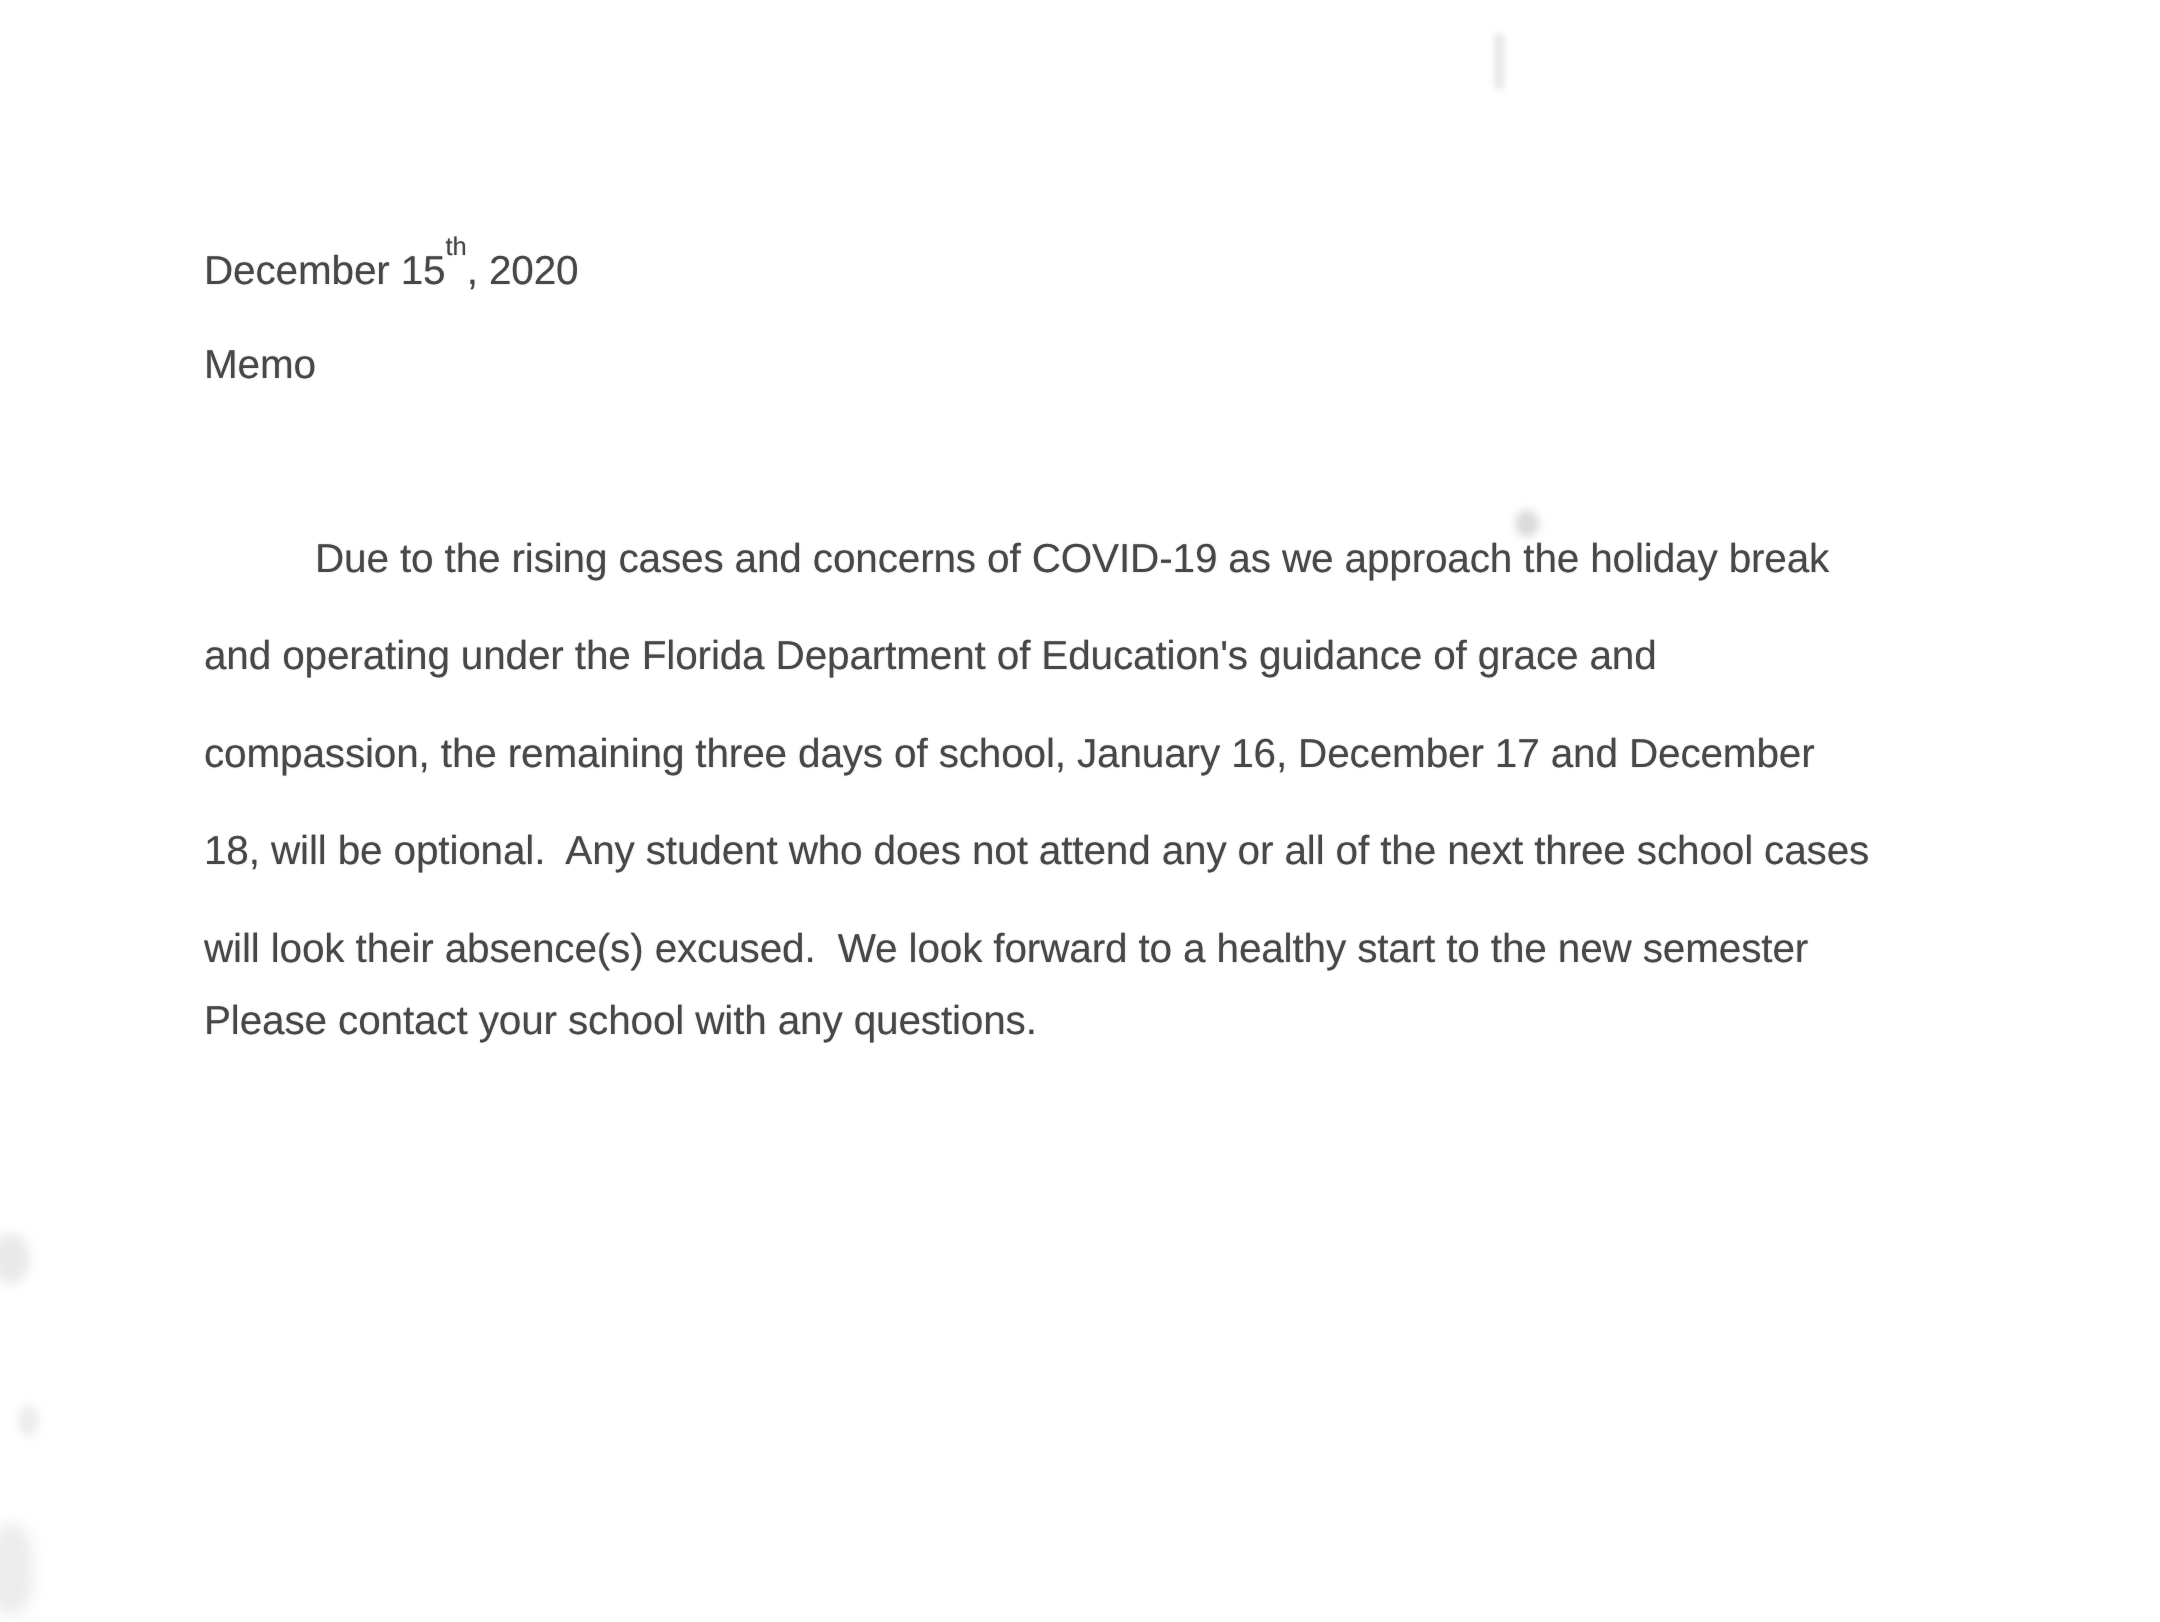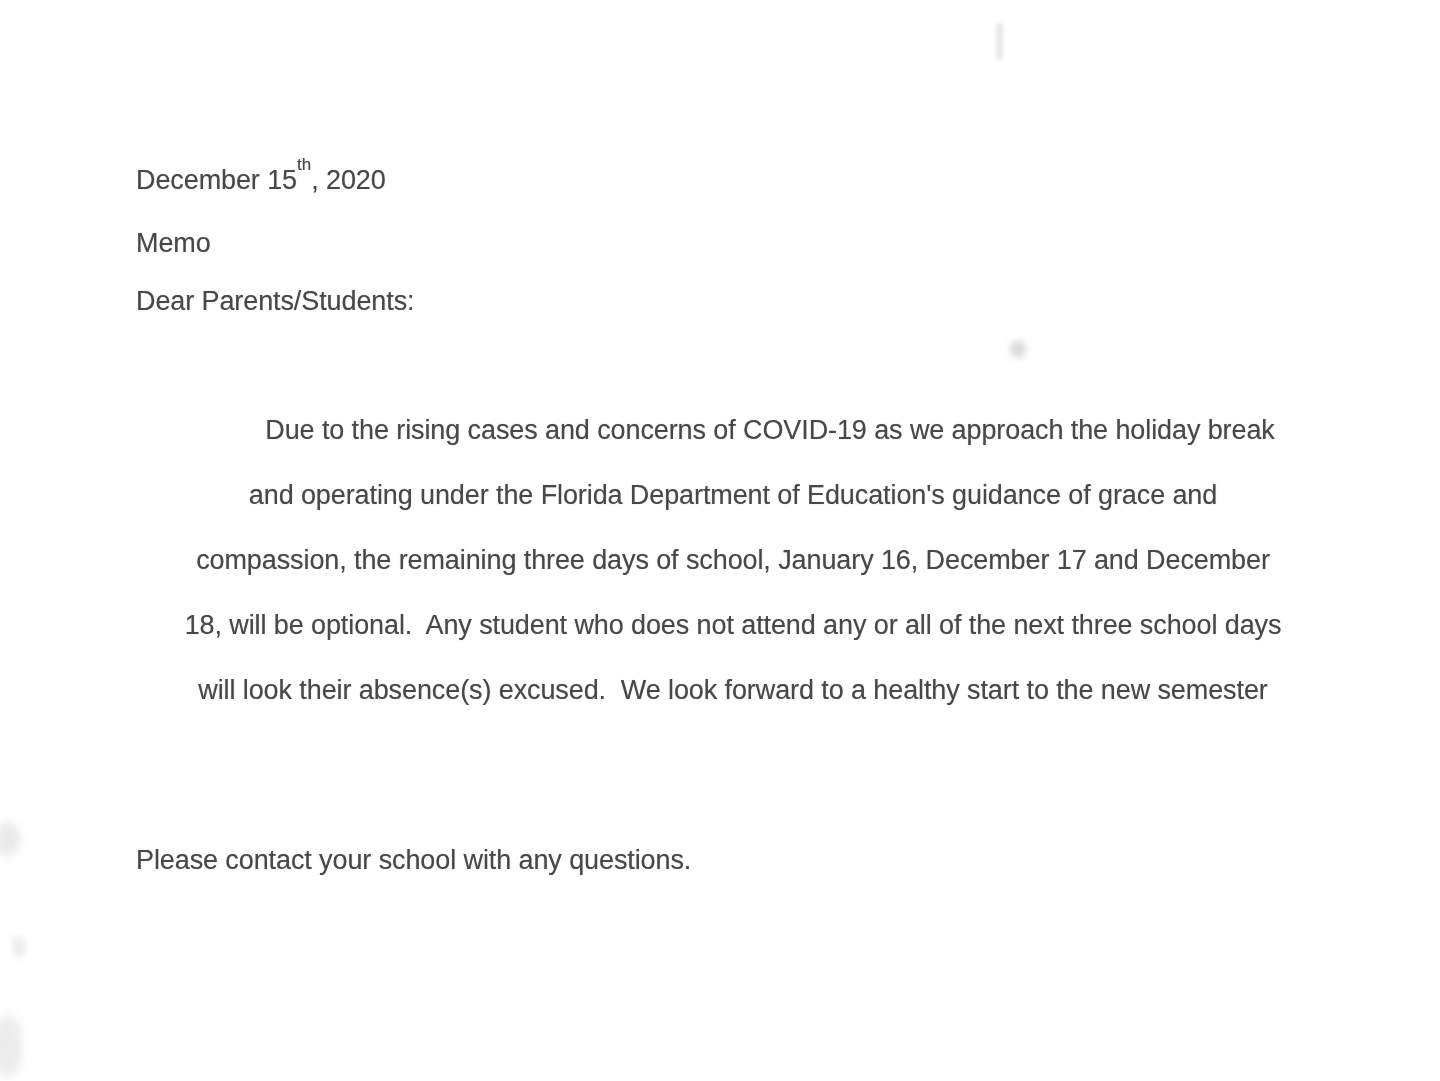--- a/index.html
+++ b/index.html
@@ -40,27 +40,25 @@
     position: relative;
     top: -9px;
     letter-spacing: 0;
   }
   .body-block {
     margin-top: 81px;
   }
   .body-line {
     line-height: 65px;
     white-space: pre-wrap;
-    text-align: center;
   }
   .body-line.indent {
     text-indent: 74px;
   }
   .closing-line {
-    margin-top: 122px;
     line-height: 31px;
     white-space: pre-wrap;
   }
   
   .artifact {
     position: absolute;
     pointer-events: none;
   }
   .artifact-streak-top {
     left: 996px; top: 22px; width: 7px; height: 38px;
@@ -96,28 +94,27 @@
 </head>
 <body>
 
 <div class="page">
 
   <div class="content">
 
     <div class="header">
       <div class="line date-line"><span>December 15</span><sup class="ordinal">th</sup><span>, 2020</span></div>
       <div class="line memo-line">Memo</div>
-      <div class="line salutation-line">Dear Parents/Students:</div>
     </div>
 
     <div class="body-block">
       <div class="body-line indent">Due to the rising cases and concerns of COVID-19 as we approach the holiday break</div>
       <div class="body-line">and operating under the Florida Department of Education's guidance of grace and</div>
       <div class="body-line">compassion, the remaining three days of school, January 16, December 17 and December</div>
-      <div class="body-line">18, will be optional.  Any student who does not attend any or all of the next three school days</div>
+      <div class="body-line">18, will be optional.  Any student who does not attend any or all of the next three school cases</div>
       <div class="body-line">will look their absence(s) excused.  We look forward to a healthy start to the new semester</div>
     </div>
 
     <div class="closing-line">Please contact your school with any questions.</div>
 
   </div>
 
   <div class="artifact artifact-streak-top"></div>
   <div class="artifact artifact-smudge-mid"></div>
   <div class="artifact artifact-edge-left"></div>

